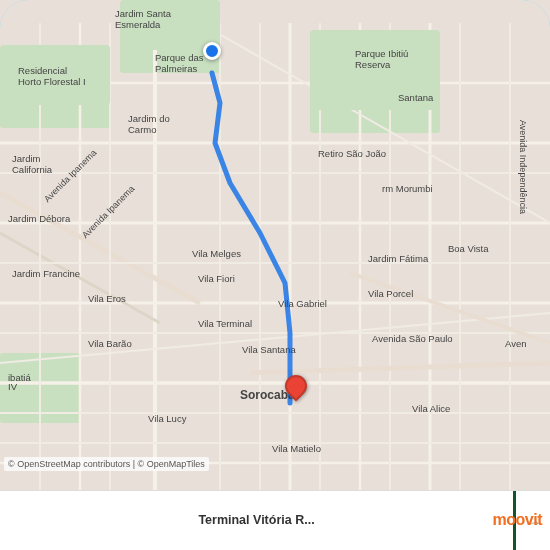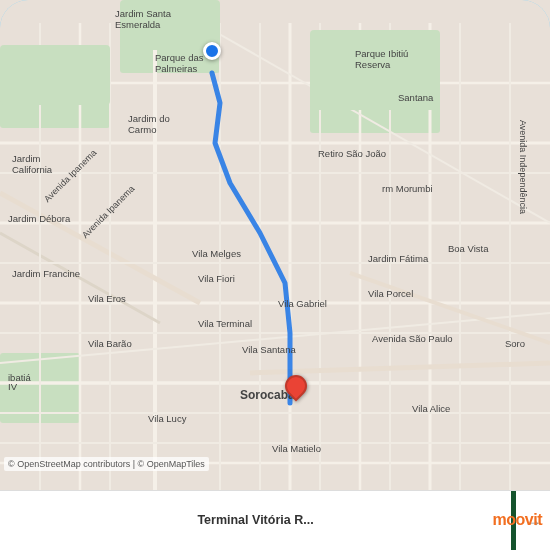--- a/index.html
+++ b/index.html
@@ -101,21 +101,21 @@
     .route-item {
       flex: 1;
       display: flex;
       align-items: center;
       justify-content: center;
       padding: 0 8px;
       height: 100%;
     }
 
     .route-item-left {
-      border-right: 5px solid #14532d;
+      border-right: 3px solid #14532d;
     }
 
     .route-text {
       font-size: 12px;
       color: #333;
       text-align: center;
       line-height: 1.3;
     }
 
     .route-text-bold {
@@ -225,20 +225,21 @@
     <line x1="350" y1="250" x2="550" y2="320" stroke="#e8ddd0" stroke-width="4"></line>
 
     <line x1="250" y1="350" x2="550" y2="340" stroke="#e8ddd0" stroke-width="5"></line>
 
     <polyline points="212,50 220,80 215,120 230,160 260,210 285,260 290,310 290,380" fill="none" stroke="#1a73e8" stroke-width="5" stroke-linecap="round" stroke-linejoin="round" opacity="0.85"></polyline>
   </svg>
 
   <div class="map-label" style="left:115px;top:8px;">Jardim Santa<br>Esmeralda</div>
   <div class="map-label" style="left:155px;top:52px;">Parque das<br>Palmeiras</div>
   <div class="map-label" style="left:355px;top:48px;">Parque Ibitiú<br>Reserva</div>
+  <div class="map-label" style="left:18px;top:65px;">Residencial<br>Horto Florestal I</div>
   <div class="map-label" style="left:128px;top:113px;">Jardim do<br>Carmo</div>
   <div class="map-label" style="left:398px;top:92px;">Santana</div>
   <div class="map-label" style="left:12px;top:153px;">Jardim<br>California</div>
   <div class="map-label" style="left:318px;top:148px;">Retiro São João</div>
   <div class="map-label" style="left:8px;top:213px;">Jardim Débora</div>
   <div class="map-label" style="left:382px;top:183px;">rm Morumbi</div>
   <div class="map-label" style="left:12px;top:268px;">Jardim Francine</div>
   <div class="map-label" style="left:192px;top:248px;">Vila Melges</div>
   <div class="map-label" style="left:448px;top:243px;">Boa Vista</div>
   <div class="map-label" style="left:88px;top:293px;">Vila Eros</div>
@@ -249,21 +250,21 @@
   <div class="map-label" style="left:198px;top:318px;">Vila Terminal</div>
   <div class="map-label" style="left:88px;top:338px;">Vila Barão</div>
   <div class="map-label" style="left:242px;top:344px;">Vila Santana</div>
   <div class="map-label" style="left:372px;top:333px;">Avenida São Paulo</div>
   <div class="map-label" style="left:8px;top:353px;margin-top:28px;">IV</div>
   <div class="map-label" style="left:8px;top:372px;">ibatiá</div>
   <div class="map-label" style="left:240px;top:388px;font-size:12px;font-weight:700;">Sorocaba</div>
   <div class="map-label" style="left:148px;top:413px;">Vila Lucy</div>
   <div class="map-label" style="left:412px;top:403px;">Vila Alice</div>
   <div class="map-label" style="left:272px;top:443px;">Vila Matielo</div>
-  <div class="map-label" style="left:505px;top:338px;">Soro</div>
+  <div class="map-label" style="left:505px;top:338px;">Aven</div>
 
   <div class="map-label" style="left:42px;top:197px;transform:rotate(-45deg);transform-origin:0 0;font-size:9px;">Avenida Ipanema</div>
   <div class="map-label" style="left:80px;top:233px;transform:rotate(-45deg);transform-origin:0 0;font-size:9px;">Avenida Ipanema</div>
 
   <div class="map-label" style="left:528px;top:120px;transform:rotate(90deg);transform-origin:0 0;font-size:9px;width:100px;">Avenida Independência</div>
 
   <div class="start-marker" style="left:203px;top:42px;"></div>
 
   <div class="end-marker" style="left:285px;top:375px;">
     <div class="end-marker-pin"></div>

